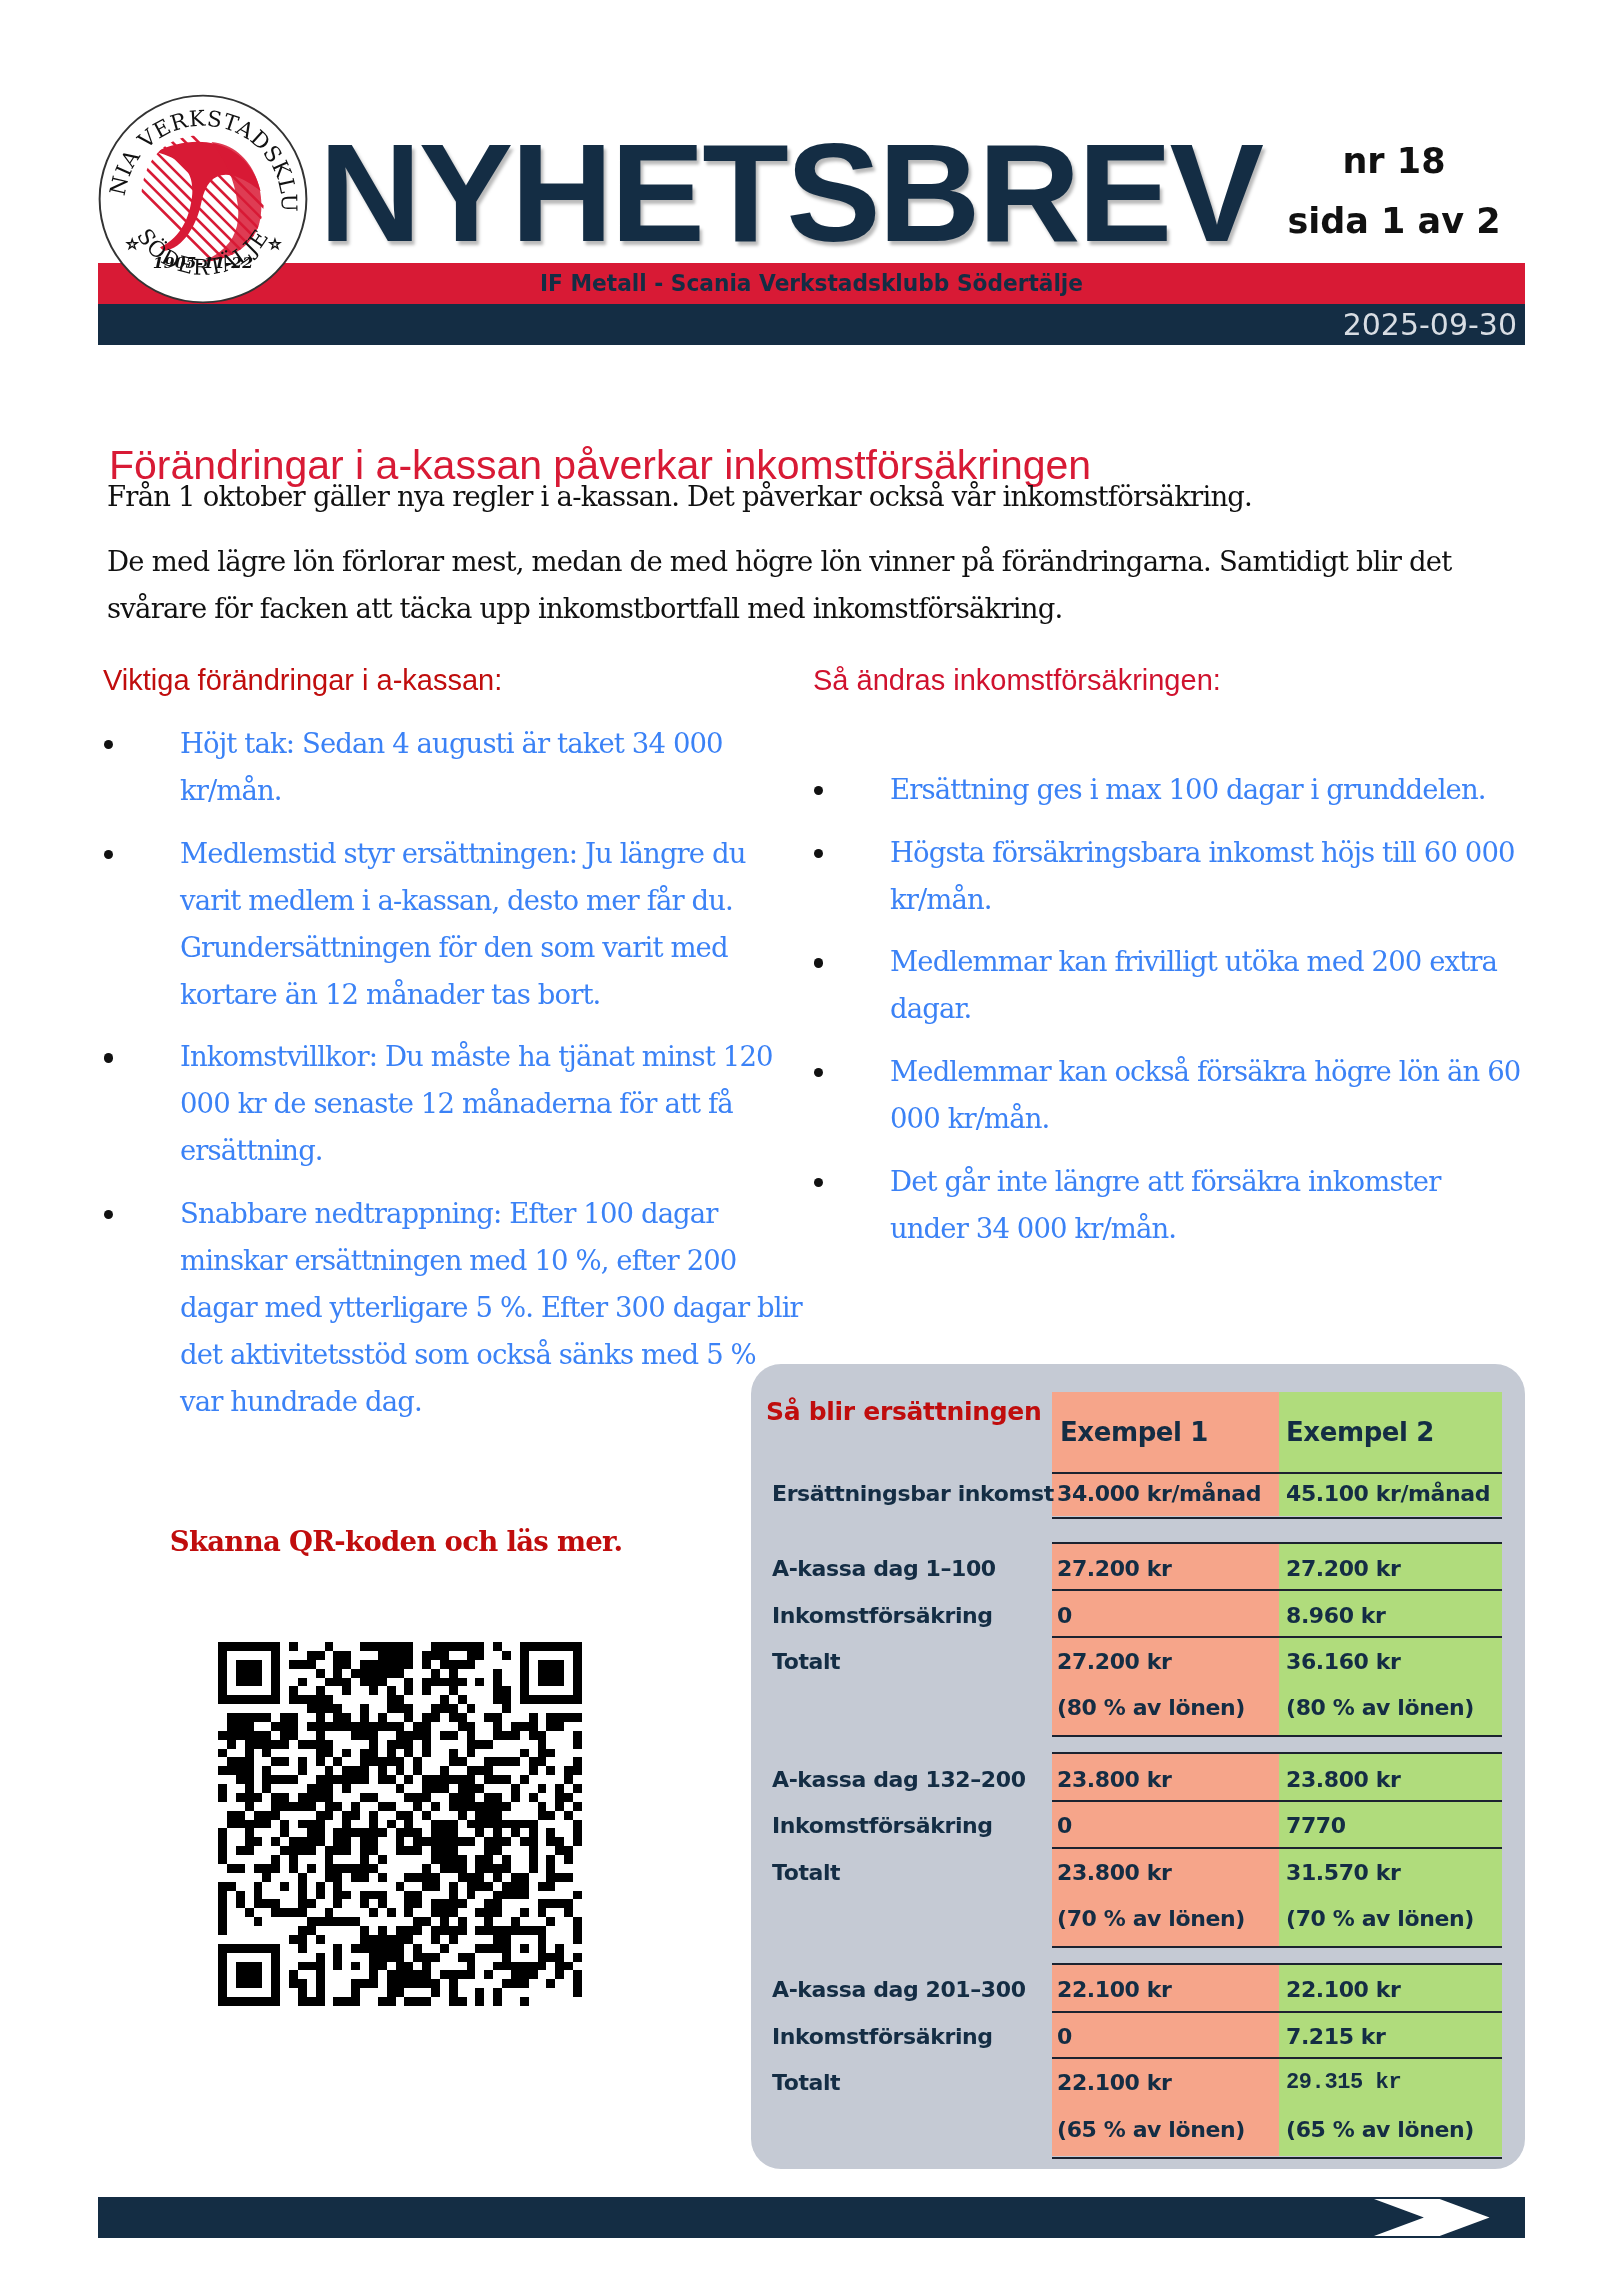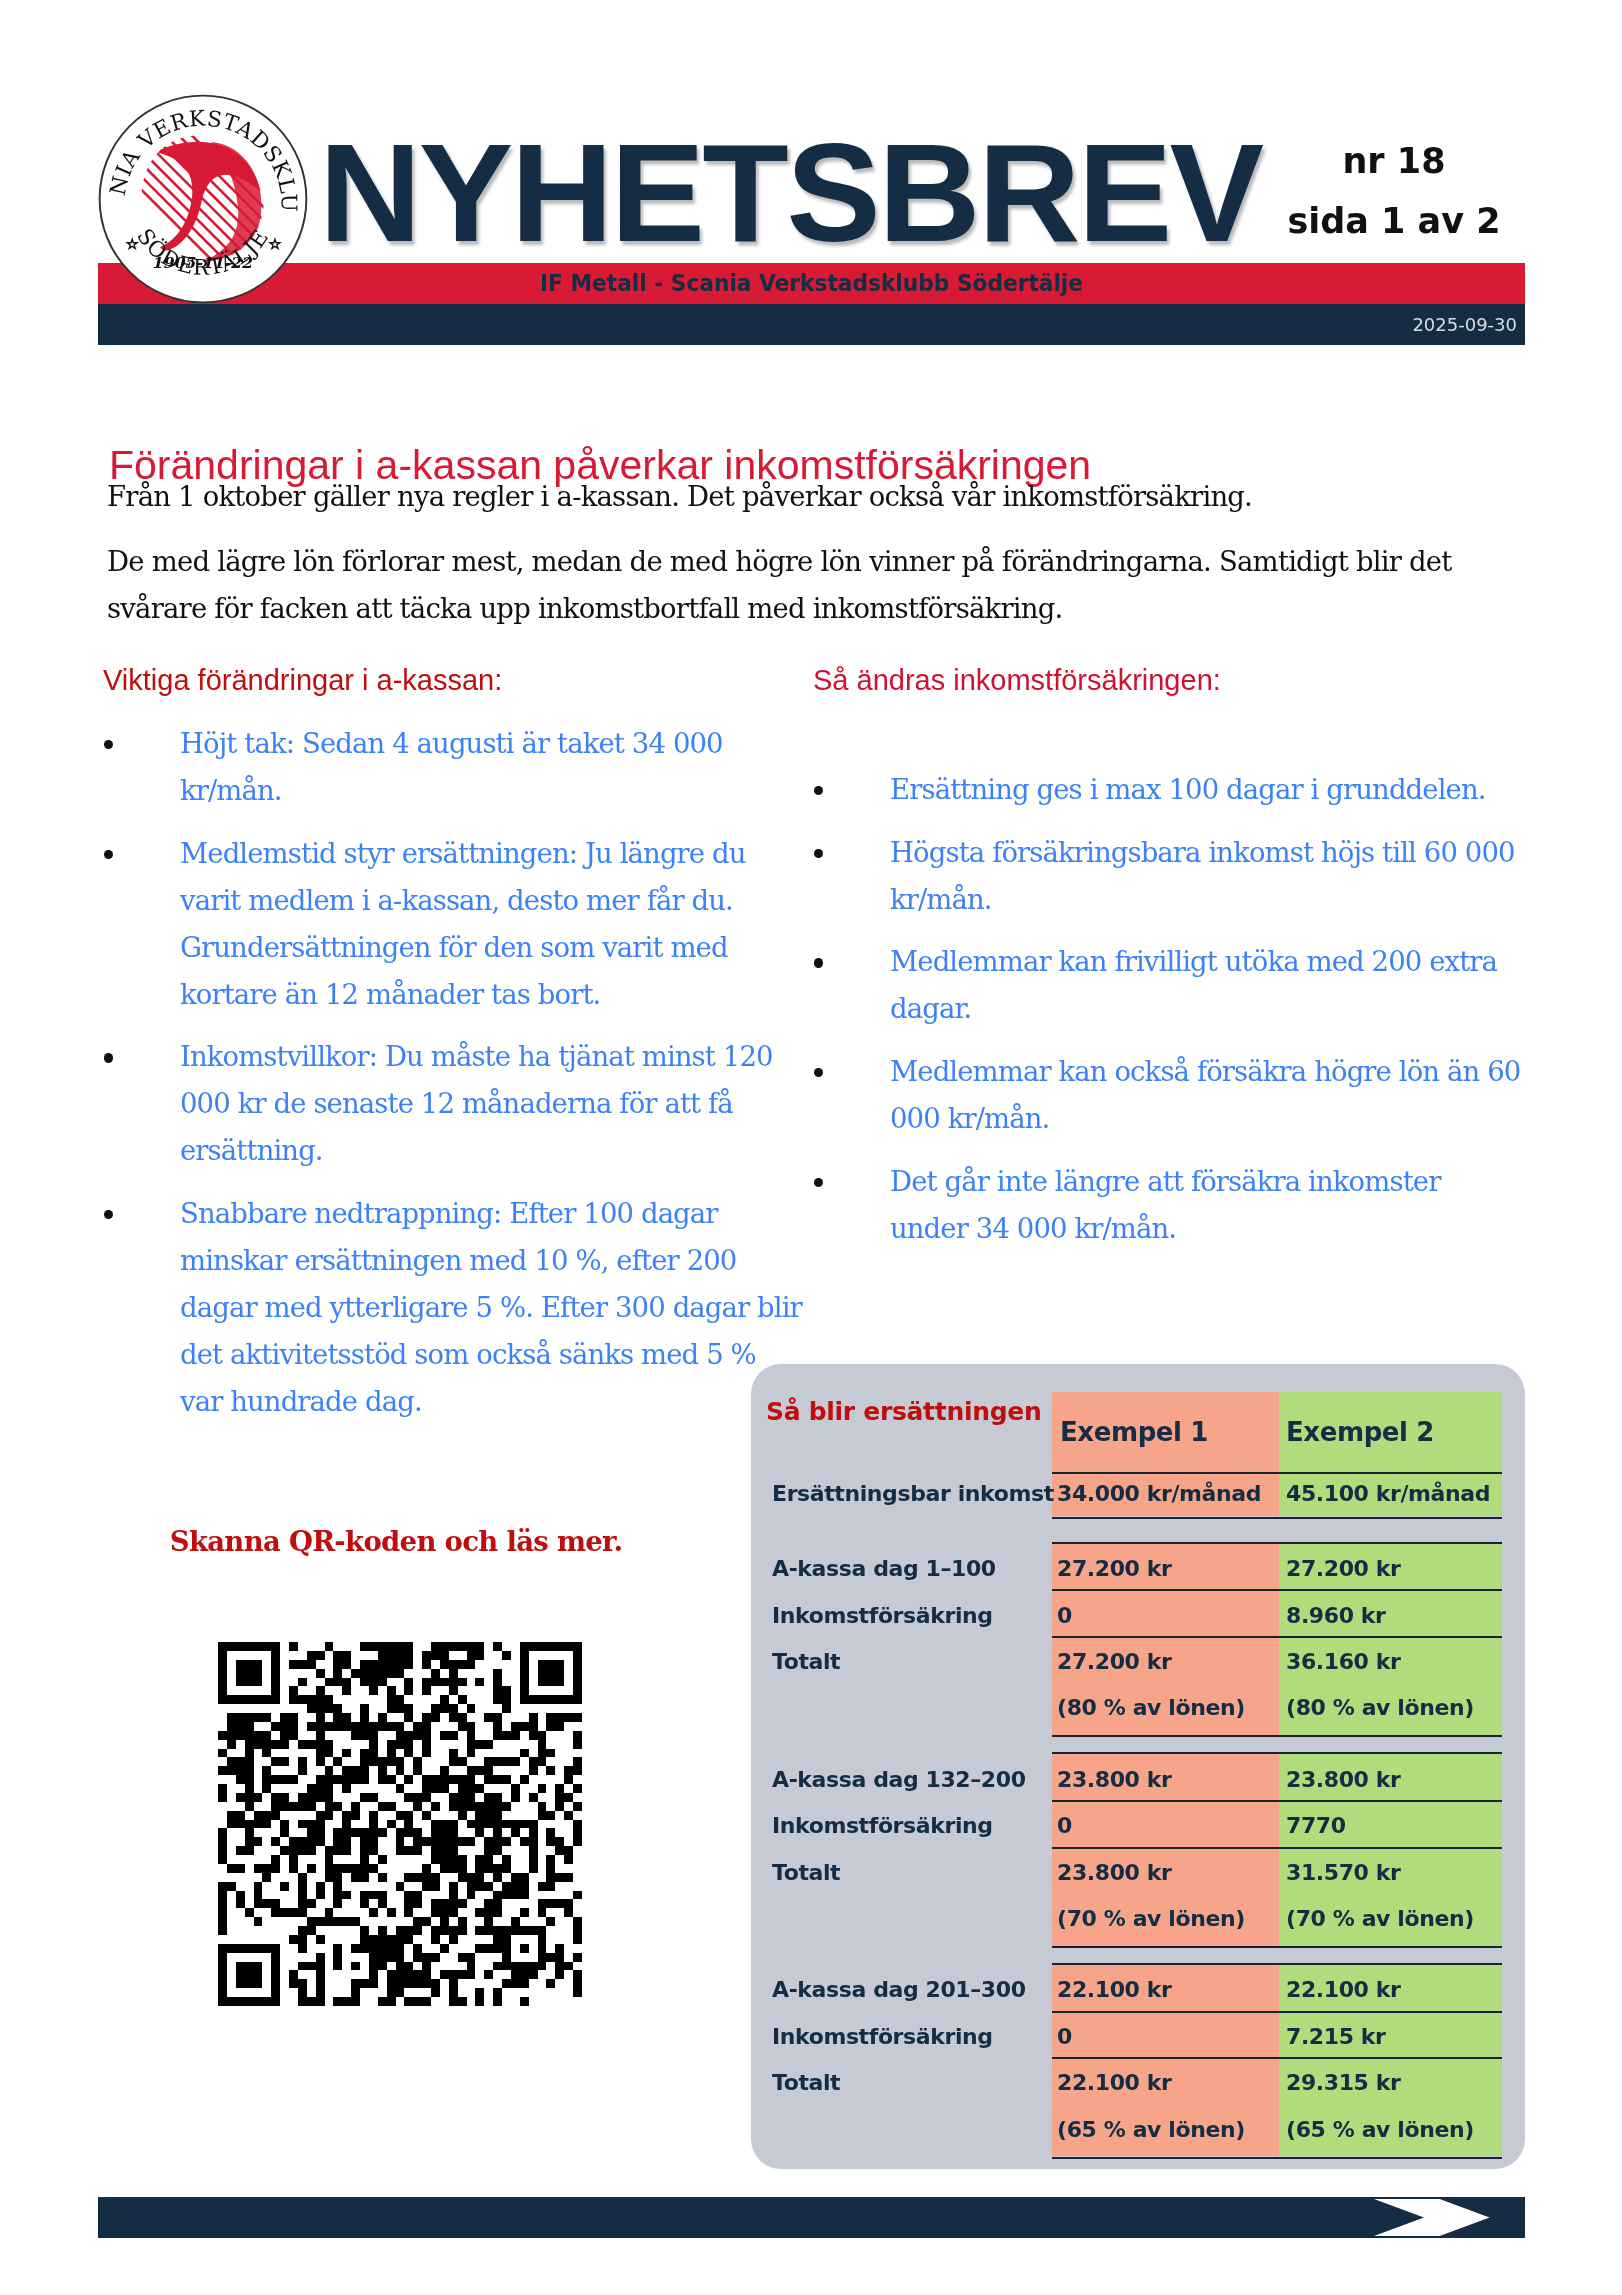--- a/index.html
+++ b/index.html
@@ -9,21 +9,21 @@
   
   #logo { left: 97px; top: 93px; width: 212px; height: 212px; z-index: 5; }
   #masthead-title { left: 319px; top: 123px; font-family: "Liberation Sans", sans-serif; font-weight: 700; font-size: 139px; line-height: 1; letter-spacing: -2.6px; color: #142d44; transform: scaleX(1.02); transform-origin: left top; text-shadow: 2.6px 3.9px 3.3px rgba(0,0,0,0.28); }
   #issue-box { left: 1283px; top: 144px; width: 222px; text-align: center; font-family: "DejaVu Sans", sans-serif; color: #111; }
   #issue-number { font-size: 35px; font-weight: 600; line-height: 1; display: block; }
   #issue-page { font-size: 35px; font-weight: 600; line-height: 1; display: block; margin-top: 25px; }
 
   #red-band { left: 98px; top: 263px; width: 1427px; height: 41px; background: #d81a35; }
   #org-name { left: 98px; top: 263px; width: 1427px; height: 41px; line-height: 41px; text-align: center; font-family: "DejaVu Sans", sans-serif; font-weight: 700; font-size: 23.6px; color: #142d44; transform: scaleX(0.92); }
   #navy-band { left: 98px; top: 304px; width: 1427px; height: 41px; background: #142d44; }
-  #issue-date { right: 106px; top: 304px; height: 41px; line-height: 41px; font-family: "DejaVu Sans", sans-serif; font-size: 18px; color: #d8dde3; }
+  #issue-date { right: 106px; top: 304px; height: 41px; line-height: 41px; font-family: "DejaVu Sans", sans-serif; font-size: 30px; color: #d8dde3; }
 
   
   #article-title { left: 109px; top: 406px; font-family: "Liberation Sans", sans-serif; font-size: 41px; color: #d81a35; white-space: nowrap; margin-top: 36px; }
   .intro { left: 107px; width: 1420px; font-family: "DejaVu Serif", serif; font-size: 27.5px; line-height: 47px; color: #111; letter-spacing: -0.8px; }
   #intro-p1 { top: 473px; }
   #intro-p2 { top: 538px; }
 
   
   .col-heading { top: 664px; font-family: "Liberation Sans", sans-serif; font-size: 29px; color: #d0122e; white-space: nowrap; }
   #col-left-heading { left: 103px; color: #c00d0d; text-align: center; }
@@ -978,21 +978,21 @@
     <div class="tcell tlabel" style="top:1977px;">A-kassa dag 201–300</div>
     <div class="tcell" style="left:1057px;top:1977px;">22.100 kr</div>
     <div class="tcell" style="left:1286px;top:1977px;">22.100 kr</div>
     <div class="hline" style="top:2011px;"></div>
     <div class="tcell tlabel" style="top:2024px;">Inkomstförsäkring</div>
     <div class="tcell" style="left:1057px;top:2024px;">0</div>
     <div class="tcell" style="left:1286px;top:2024px;text-align:right;">7.215 kr</div>
     <div class="hline" style="top:2057px;"></div>
     <div class="tcell tlabel" style="top:2070px;">Totalt</div>
     <div class="tcell" style="left:1057px;top:2070px;">22.100 kr</div>
-    <div class="tcell" style="left:1286px;top:2070px;">29.315 kr</div>
+    <div class="tcell" style="left:1286px;top:2070px;font-family:Liberation Mono, monospace;">29.315 kr</div>
     <div class="tcell" style="left:1057px;top:2117px;">(65 % av lönen)</div>
     <div class="tcell" style="left:1286px;top:2117px;">(65 % av lönen)</div>
     <div class="hline" style="top:2157px;"></div>
   </div>
 
 <div id="footer-bar" class="abs"></div>
 <div id="footer-arrow" class="abs">
   <svg width="151" height="37" viewBox="0 0 230 56">
     <polygon points="0,0 100,0 176,28 100,56 0,56 76,28" fill="#ffffff"></polygon>
   </svg>

